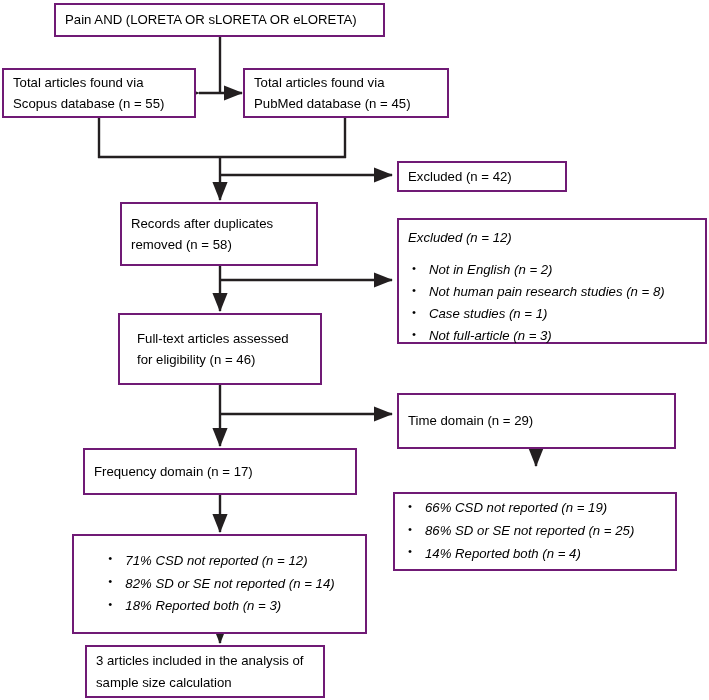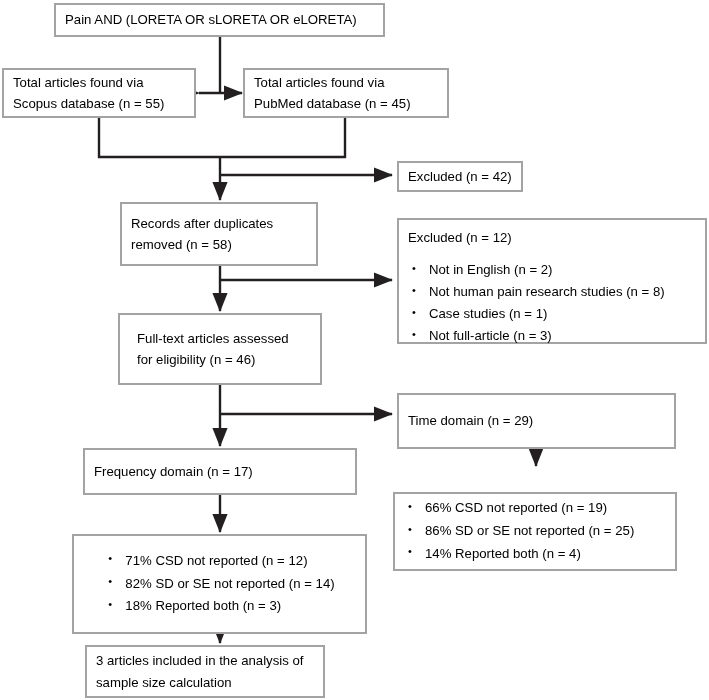--- a/index.html
+++ b/index.html
@@ -23,35 +23,36 @@
     position: absolute;
     left: 0;
     top: 0;
     width: 709px;
     height: 700px;
     pointer-events: none;
   }
   .node {
     position: absolute;
     box-sizing: border-box;
-    border: 2px solid #a3a3a3;
+    border: 2px solid #701a75;
     background: #ffffff;
     color: #000000;
     font-size: 13.2px;
     line-height: 1.62;
     display: flex;
     flex-direction: column;
     justify-content: center;
   }
   .node .txt {
     padding: 0 9px;
     white-space: pre-line;
   }
   .node.listbox {
     justify-content: flex-start;
+    font-style: italic;
   }
   .node.listbox .heading {
     padding: 7px 9px 0 9px;
   }
   .node ul {
     margin: 0;
     padding: 0 9px 0 30px;
     list-style: none;
   }
   .node ul li {
@@ -131,21 +132,21 @@
   <div class="node" style="left:2px; top:68px; width:194px; height:50px;">
     <div class="txt">Total articles found via
 Scopus database (n = 55)</div>
   </div>
 
   <div class="node" style="left:243px; top:68px; width:206px; height:50px;">
     <div class="txt">Total articles found via
 PubMed database (n = 45)</div>
   </div>
 
-  <div class="node" style="left:397px; top:161px; width:126px; height:31px;">
+  <div class="node" style="left:397px; top:161px; width:170px; height:31px;">
     <div class="txt">Excluded (n = 42)</div>
   </div>
 
   <div class="node" style="left:120px; top:202px; width:198px; height:64px;">
     <div class="txt">Records after duplicates
 removed (n = 58)</div>
   </div>
 
   <div class="node listbox" style="left:397px; top:218px; width:310px; height:126px;">
     <div class="heading">Excluded (n = 12)</div>

